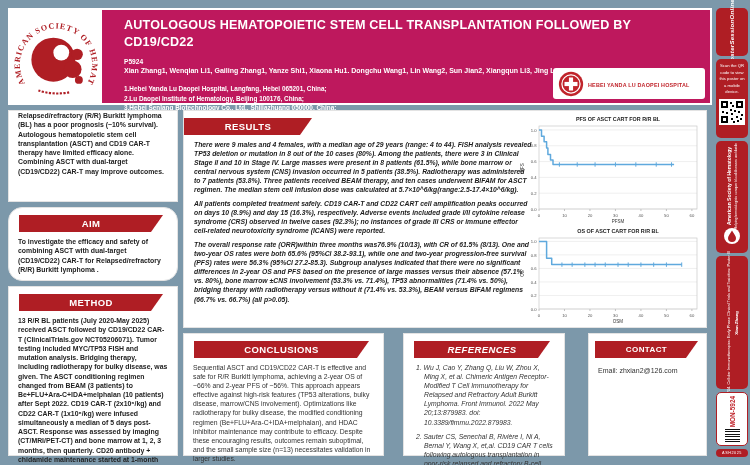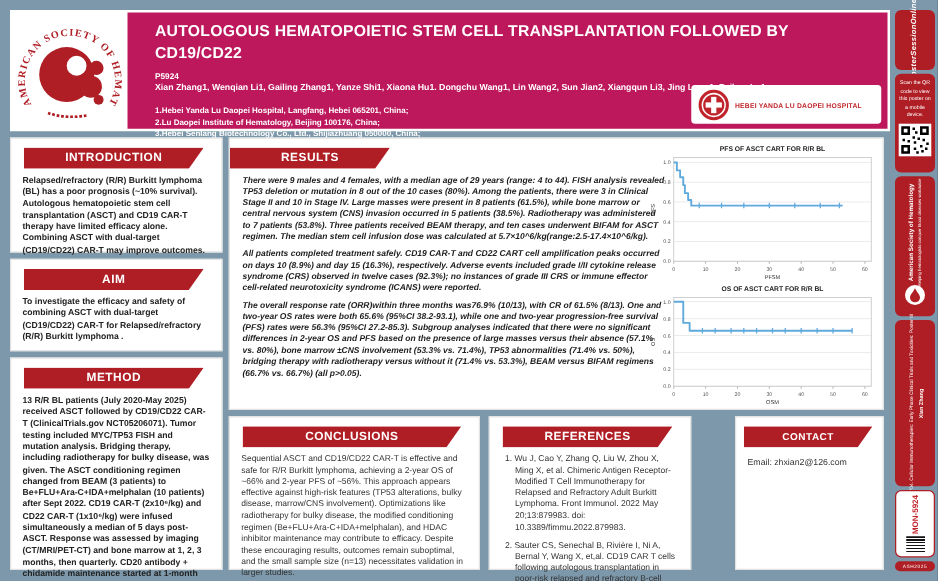--- a/index.html
+++ b/index.html
@@ -92,25 +92,24 @@
           <rect x="7.5" y="12.6" width="15" height="4.8" fill="#fff"></rect>
         </svg>
         <div>
           <div class="en">HEBEI YANDA LU DAOPEI HOSPITAL</div>
         </div>
       </div>
     </div>
   </header>
 
   <section class="card" id="intro" style="left:8px;top:110px;width:170px;height:92px;">
-    <div class="banner">INTRODUCTION</div>
     <div class="body-txt">Relapsed/refractory (R/R) Burkitt lymphoma (BL) has a poor prognosis (~10% survival). Autologous hematopoietic stem cell transplantation (ASCT) and CD19 CAR-T therapy have limited efficacy alone. Combining ASCT with dual-target (CD19/CD22) CAR-T may improve outcomes.</div>
   </section>
 
-  <section class="card" id="aim" style="left:8px;top:207px;width:170px;height:74px;">
+  <section class="card" id="aim" style="left:8px;top:207px;width:170px;height:74px;border-radius:14px;">
     <div class="banner">AIM</div>
     <div class="body-txt">To investigate the efficacy and safety of combining ASCT with dual-target (CD19/CD22) CAR-T for Relapsed/refractory (R/R) Burkitt lymphoma .</div>
   </section>
 
   <section class="card" id="method" style="left:8px;top:286px;width:170px;height:170px;">
     <div class="banner">METHOD</div>
     <div class="body-txt">13 R/R BL patients (July 2020-May 2025) received ASCT followed by CD19/CD22 CAR-T (ClinicalTrials.gov NCT05206071). Tumor testing included MYC/TP53 FISH and mutation analysis. Bridging therapy, including radiotherapy for bulky disease, was given. The ASCT conditioning regimen changed from BEAM (3 patients) to Be+FLU+Ara-C+IDA+melphalan (10 patients) after Sept 2022. CD19 CAR-T (2x10⁶/kg) and CD22 CAR-T (1x10⁶/kg) were infused simultaneously a median of 5 days post-ASCT. Response was assessed by imaging (CT/MRI/PET-CT) and bone marrow at 1, 2, 3 months, then quarterly. CD20 antibody + chidamide maintenance started at 1-month post-CAR-T.</div>
   </section>
 
   <section class="card" id="results" style="left:183px;top:110px;width:524px;height:218px;">
@@ -206,21 +205,21 @@
           <text transform="rotate(-90 5 48.5)" x="5" y="48.5" font-size="4.5" text-anchor="middle" fill="#333">OS</text>
         </svg>
     </div>
   </section>
 
   <section class="card plain" id="conclusions" style="left:183px;top:333px;width:201px;height:123px;">
     <div class="banner">CONCLUSIONS</div>
     <div class="body-txt body-plain" style="font-size:6.8px;">Sequential ASCT and CD19/CD22 CAR-T is effective and safe for R/R Burkitt lymphoma, achieving a 2-year OS of ~66% and 2-year PFS of ~56%. This approach appears effective against high-risk features (TP53 alterations, bulky disease, marrow/CNS involvement). Optimizations like radiotherapy for bulky disease, the modified conditioning regimen (Be+FLU+Ara-C+IDA+melphalan), and HDAC inhibitor maintenance may contribute to efficacy. Despite these encouraging results, outcomes remain suboptimal, and the small sample size (n=13) necessitates validation in larger studies.</div>
   </section>
 
-  <section class="card plain" id="references" style="left:391px;top:333px;width:162px;height:123px;">
+  <section class="card plain" id="references" style="left:403px;top:333px;width:162px;height:123px;font-style:italic;">
     <div class="banner">REFERENCES</div>
     <div style="padding:0 9px;">
       <div class="ref">1. Wu J, Cao Y, Zhang Q, Liu W, Zhou X, Ming X, et al. Chimeric Antigen Receptor-Modified T Cell Immunotherapy for Relapsed and Refractory Adult Burkitt Lymphoma. Front Immunol. 2022 May 20;13:879983. doi: 10.3389/fimmu.2022.879983.</div>
       <div class="ref">2. Sauter CS, Senechal B, Rivière I, Ni A, Bernal Y, Wang X, et,al. CD19 CAR T cells following autologous transplantation in poor-risk relapsed and refractory B-cell non-Hodgkin lymphoma. Blood. 2019 Aug 15;134(7):626-635. doi: 10.1182/blood.2018883421.</div>
     </div>
   </section>
 
   <section class="card plain" id="contact" style="left:588px;top:333px;width:119px;height:123px;">
     <div class="banner" style="font-size:8px;margin:7px 8px 5px 6px;">CONTACT INFORMATION</div>
     <div class="contact-line">Email: zhxian2@126.com</div>

